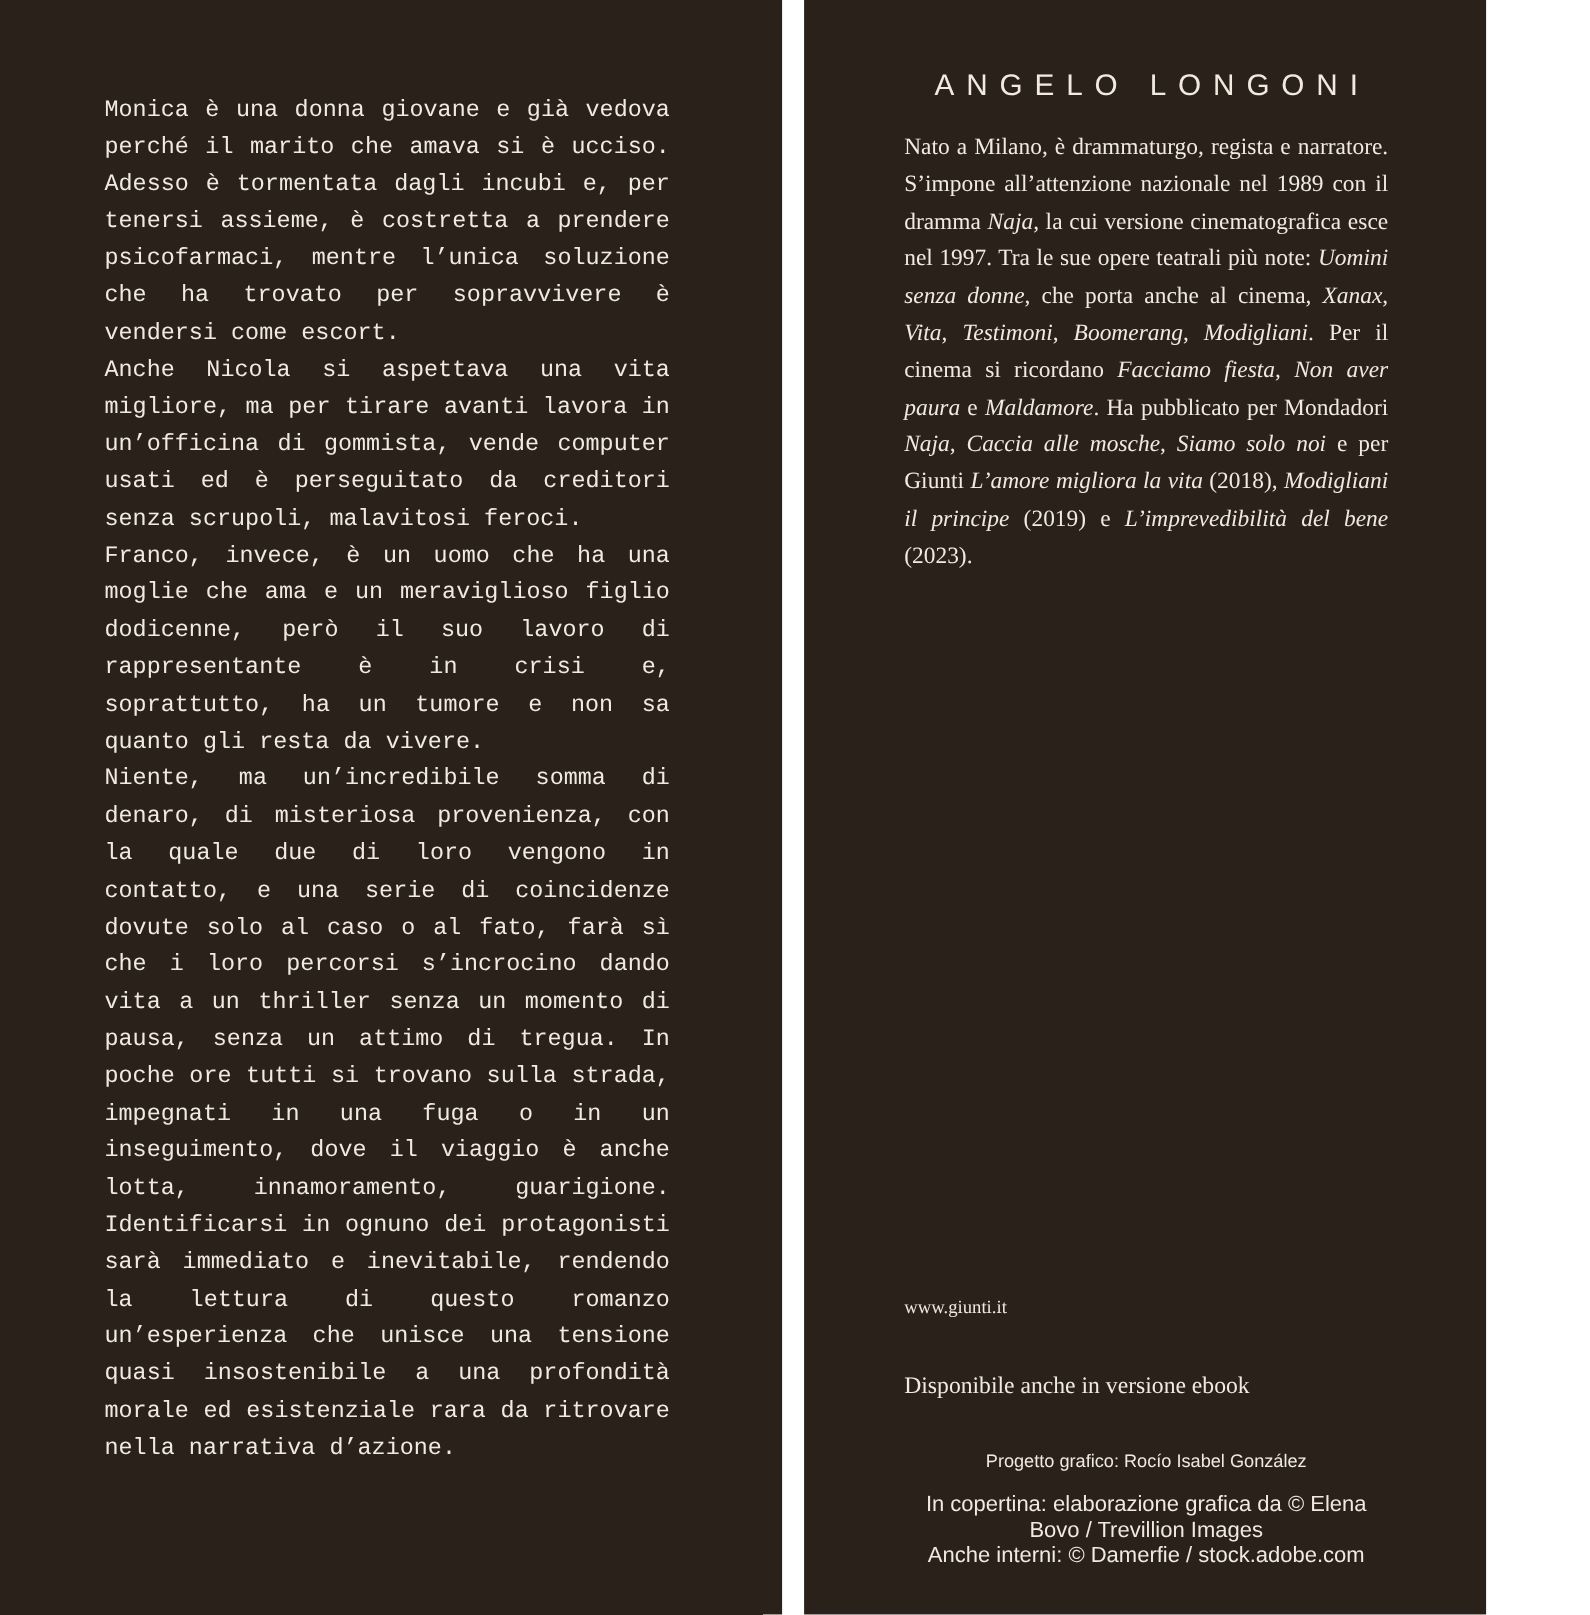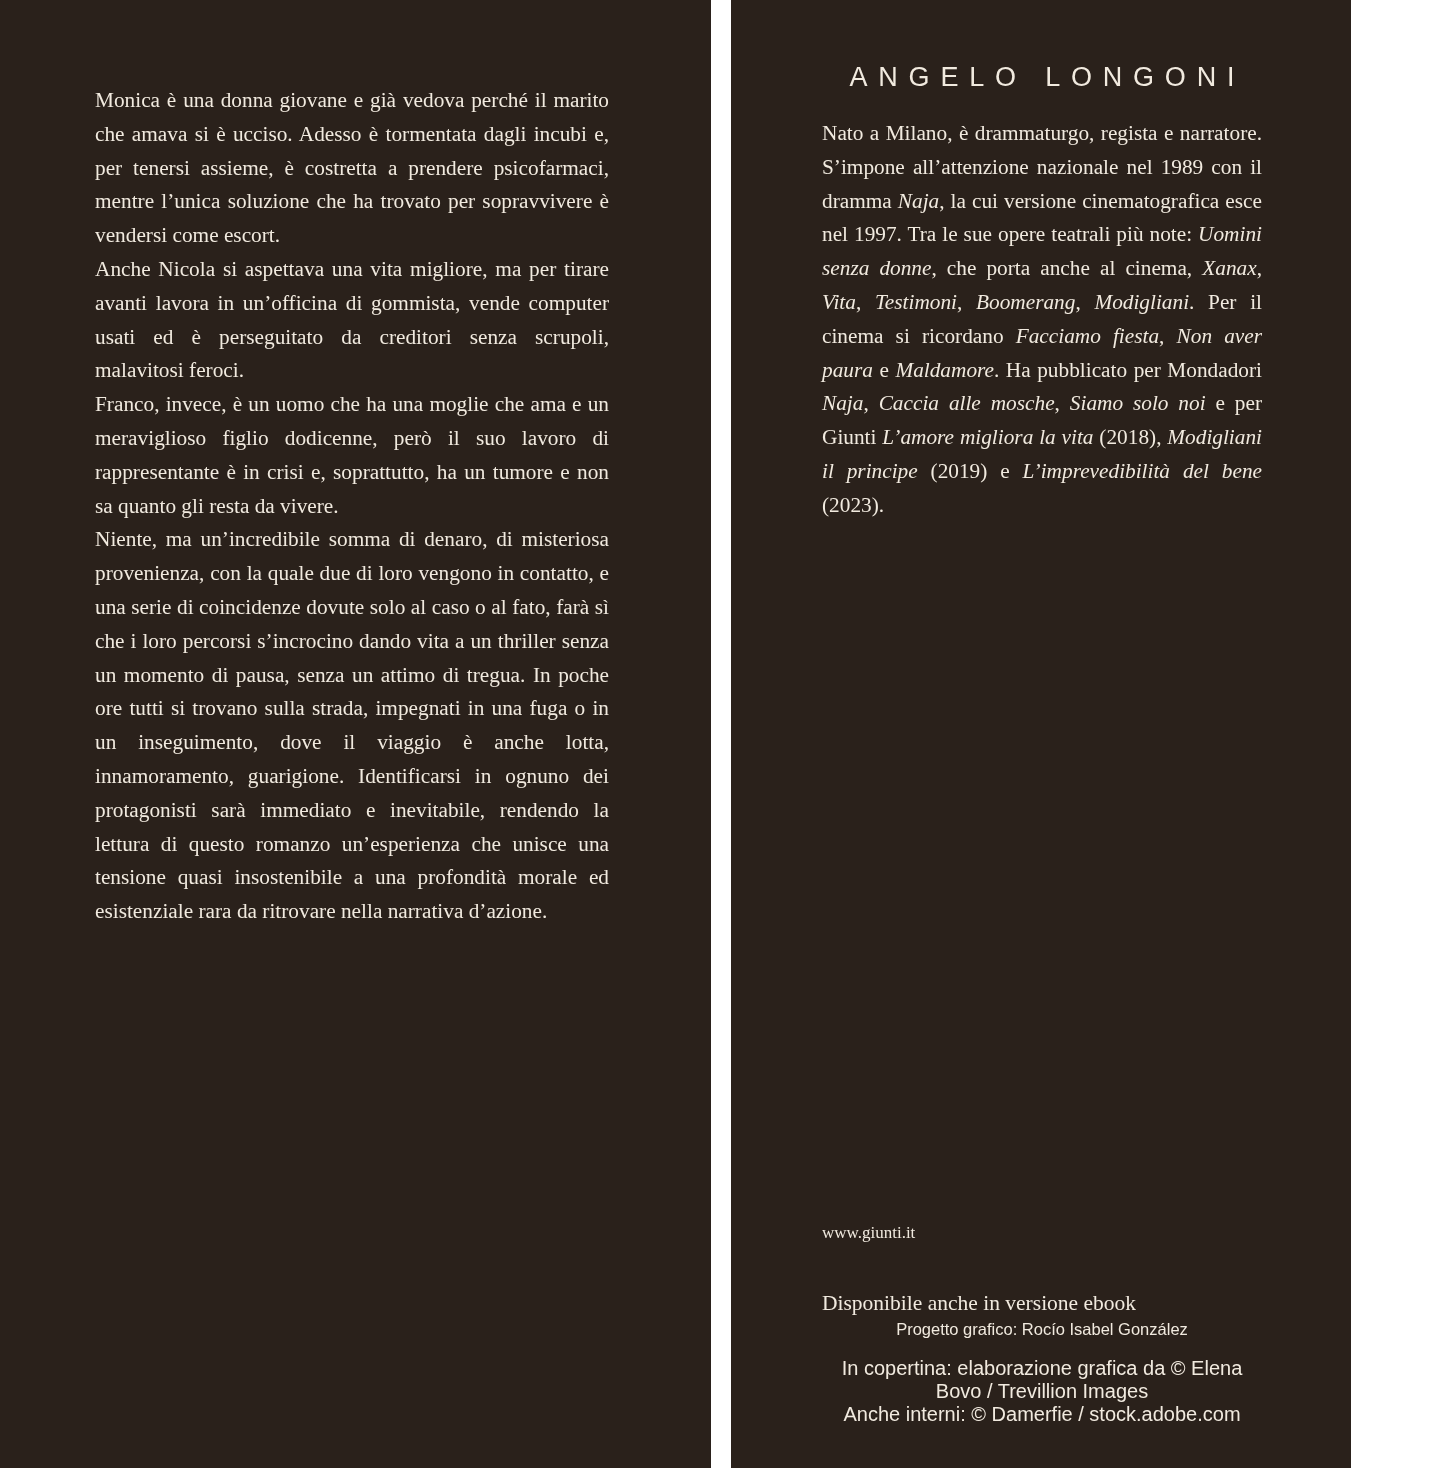--- a/index.html
+++ b/index.html
@@ -14,20 +14,21 @@
     color: var(--ink, #f1eadf);
     font-family: "Liberation Serif", serif;
     overflow: hidden;
   }
 
   .flap { background: var(--panel, #2a211b); height: 100%; }
 
   .flap-left {
     width: 711px;
     padding: 84px 102px 12px 95px;
+    font-family: Liberation Mono, monospace;
   }
 
   .gutter { width: 20px; height: 100%; }
 
   .flap-right {
     width: 620px;
     display: flex;
     flex-direction: column;
     padding: 62px 89px 42px 91px;
   }
@@ -76,20 +77,21 @@
   }
 
   .credit {
     font-family: "Liberation Sans", sans-serif;
     font-size: 20px;
     line-height: 23px;
     text-align: center;
   }
 
   .design-credit {
+    margin-top: 44px;
     font-size: 16.5px;
   }
 
   .credit-block { margin-top: 16px; }
 
   em { font-style: italic; }
 </style>
 </head>
 <body>
 

